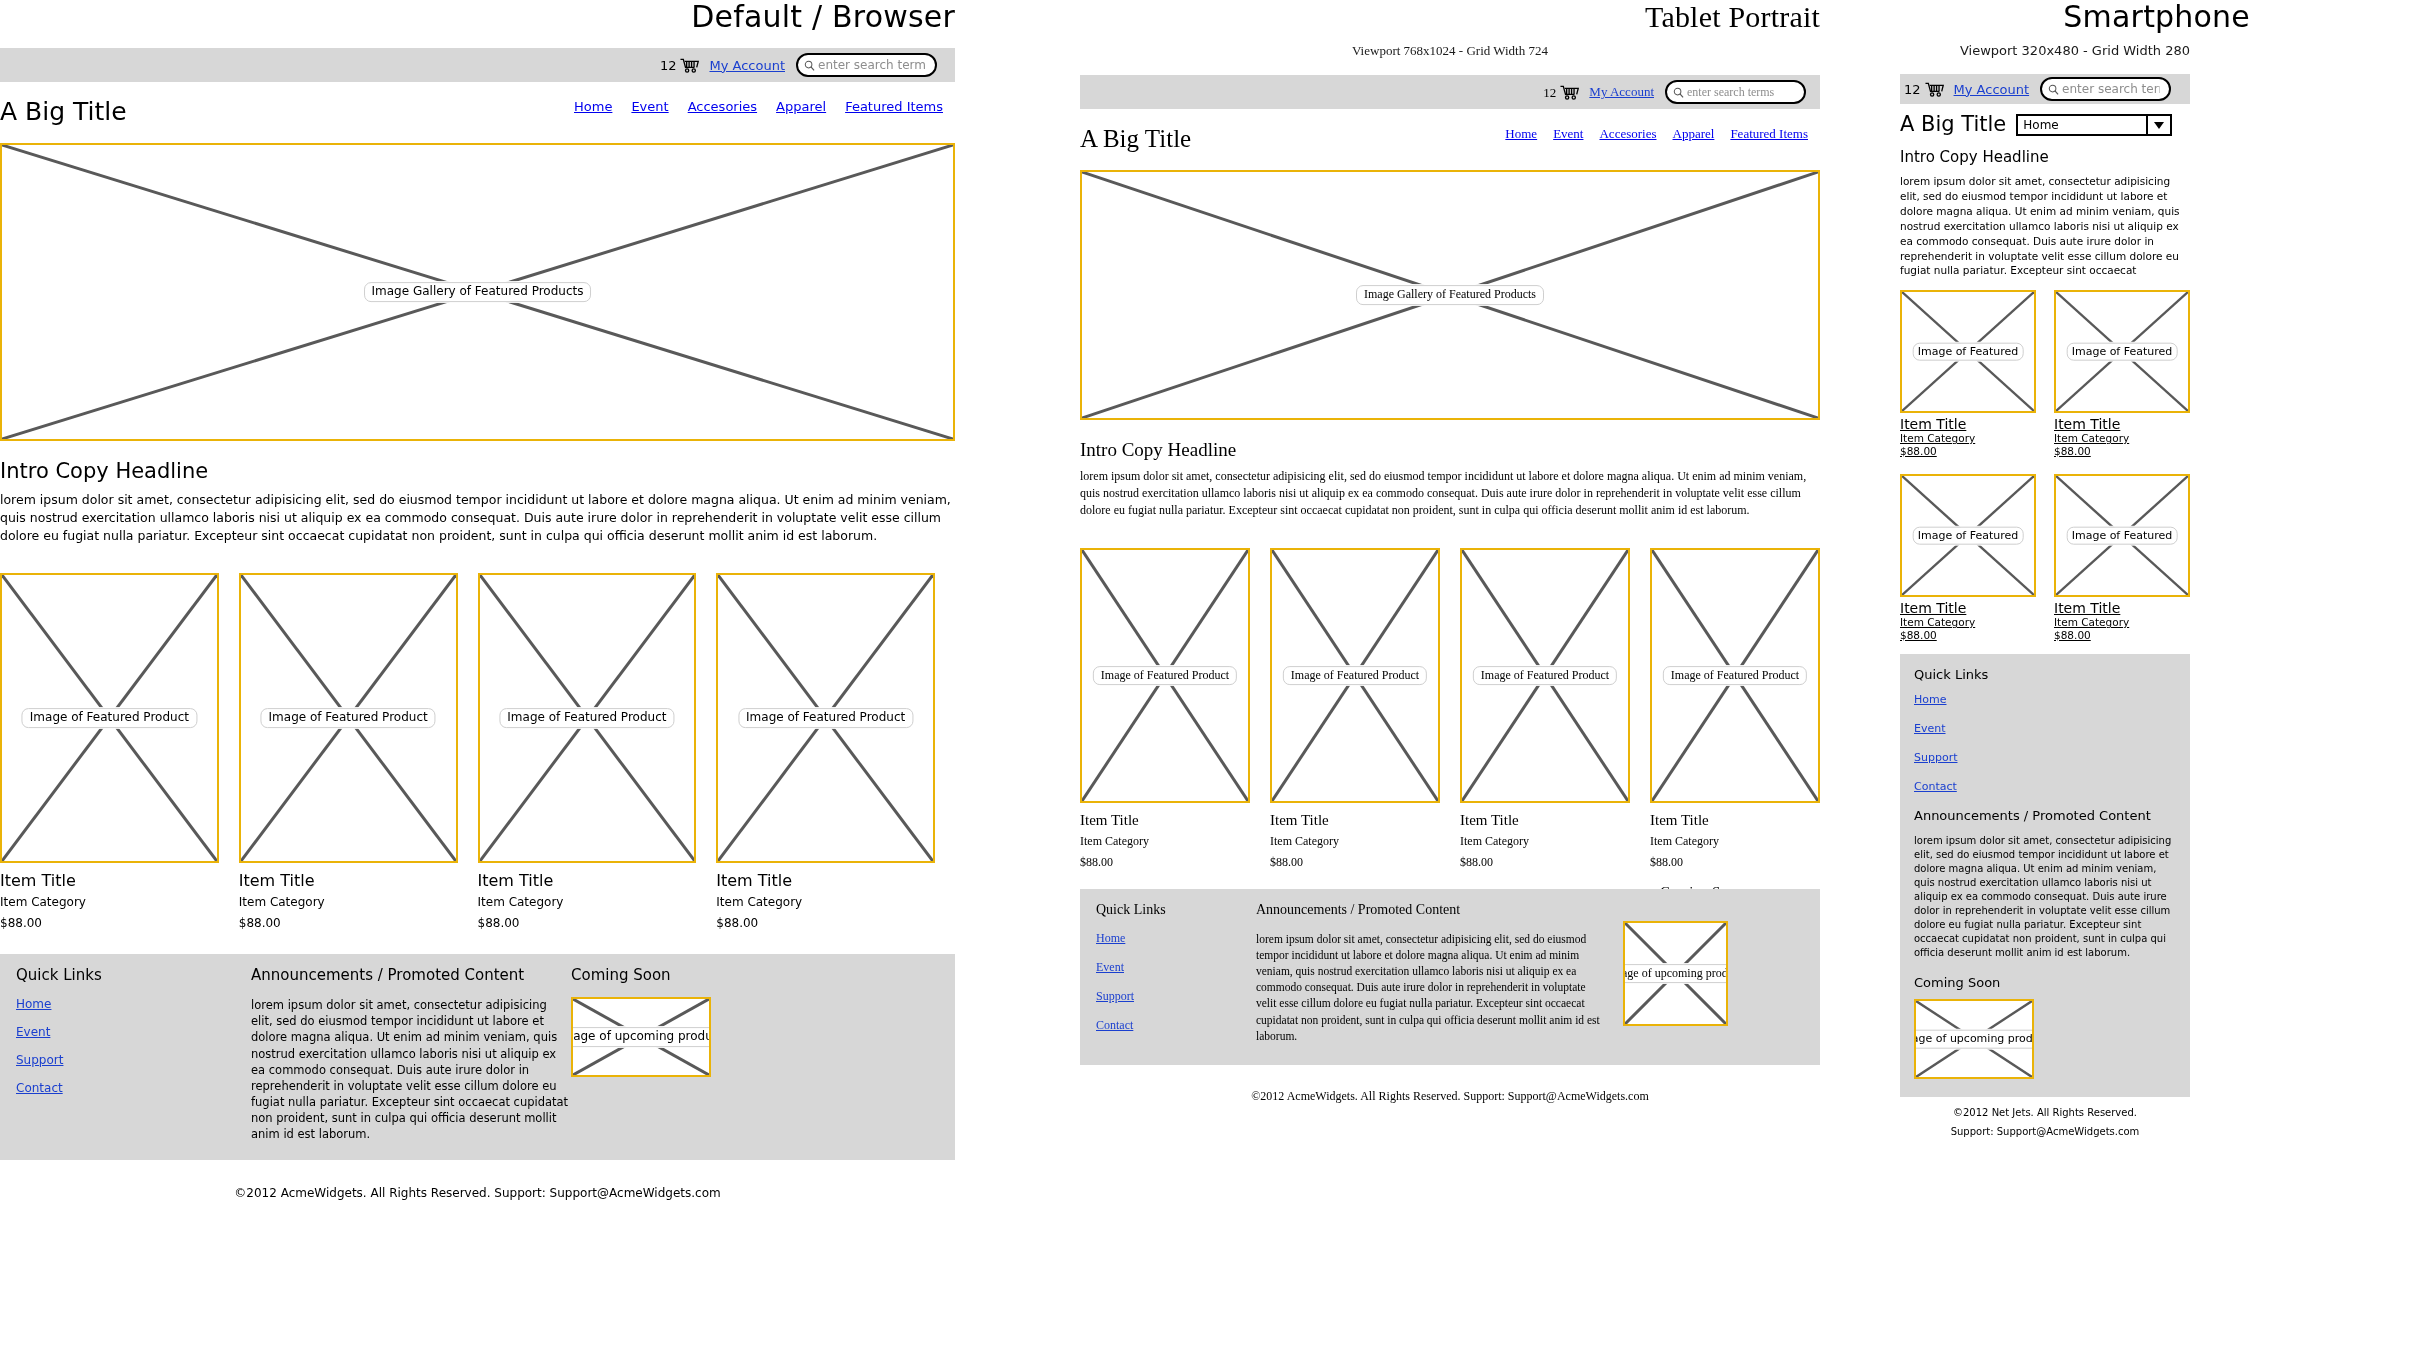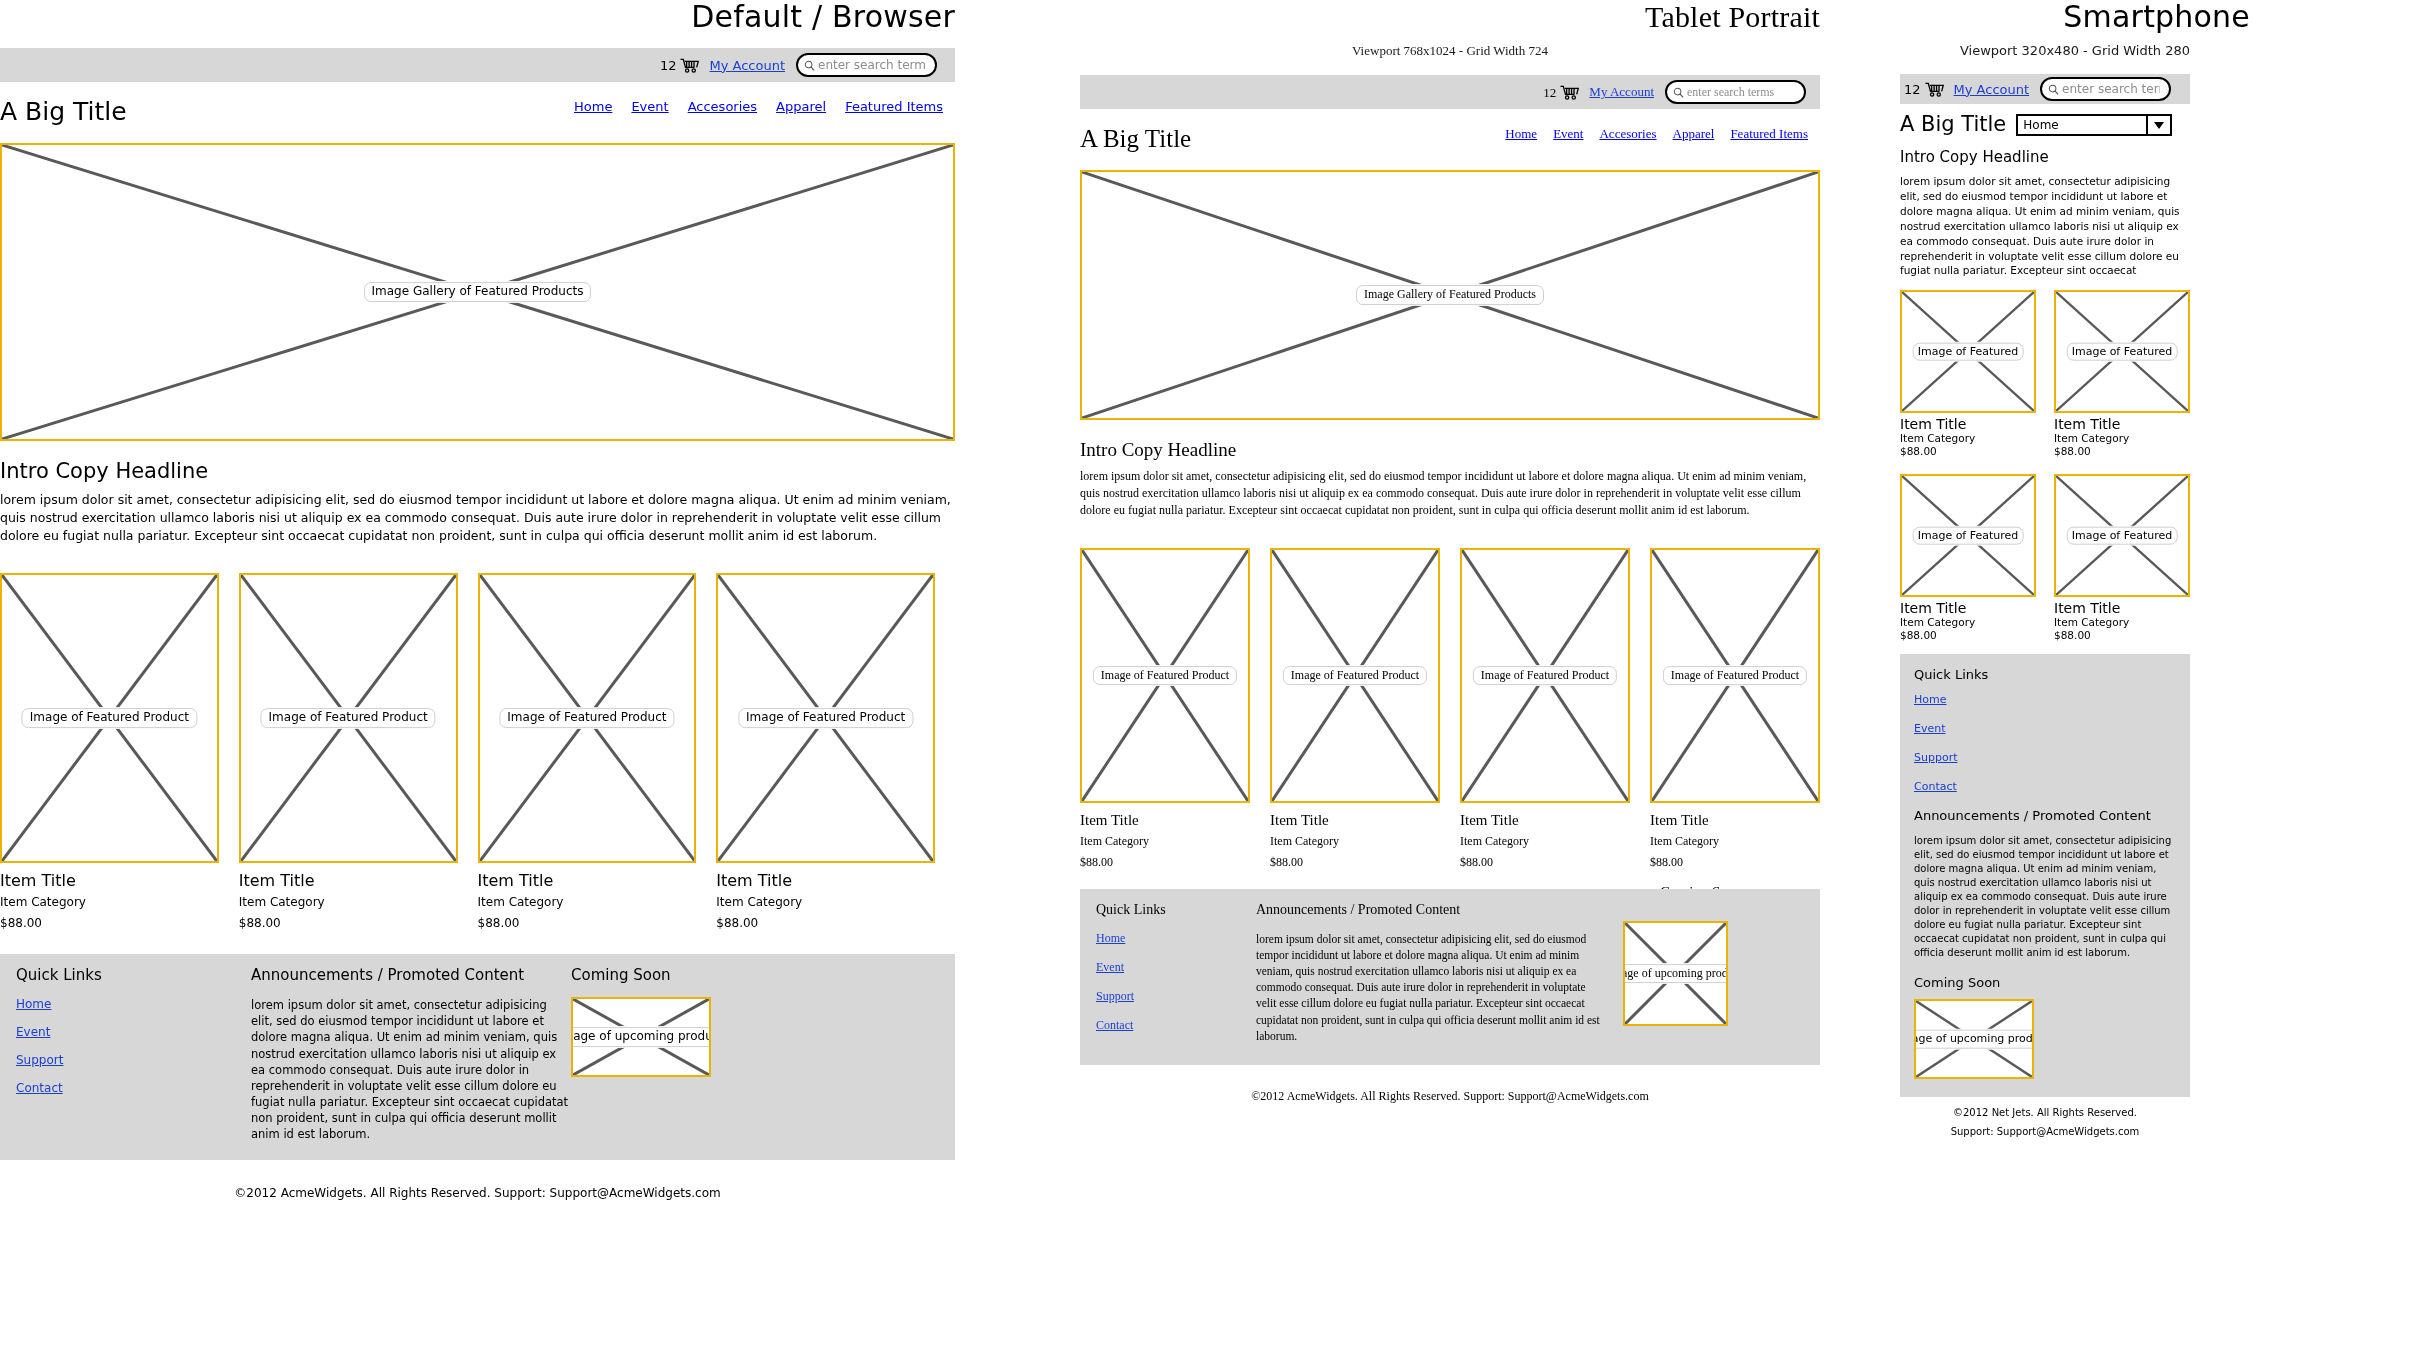--- a/index.html
+++ b/index.html
@@ -167,21 +167,21 @@
 
   .body-copy { font-size: 12.5px; line-height: 1.42; margin-top: 9px; }
   #col-desktop .body-copy { width: 955px; }
   #col-tablet  .body-copy { width: 740px; font-size: 12px; }
   #col-smartphone .body-copy { width: 290px; font-size: 10.5px; line-height: 1.42; }
 
   
   .product-grid { display: flex; margin-top: 29px; }
   #col-desktop .product-grid { width: 955px; gap: 20px; }
   #col-tablet  .product-grid { width: 740px; gap: 20px; }
-  #col-smartphone .product-grid { width: 290px; gap: 18px; flex-wrap: wrap; margin-top: 12px; }
+  #col-smartphone .product-grid { width: 290px; gap: 18px; flex-wrap: wrap; margin-top: 12px; text-decoration: underline; }
 
   .product-card { display: flex; flex-direction: column; }
   #col-desktop .product-card { width: 218.75px; }
   #col-tablet  .product-card { width: 170px; }
   #col-smartphone .product-card { width: 136px; }
 
   #col-desktop .product-card .img-ph { height: 290px; }
   #col-tablet  .product-card .img-ph { height: 255px; }
   #col-smartphone .product-card .img-ph { height: 123px; }
 

